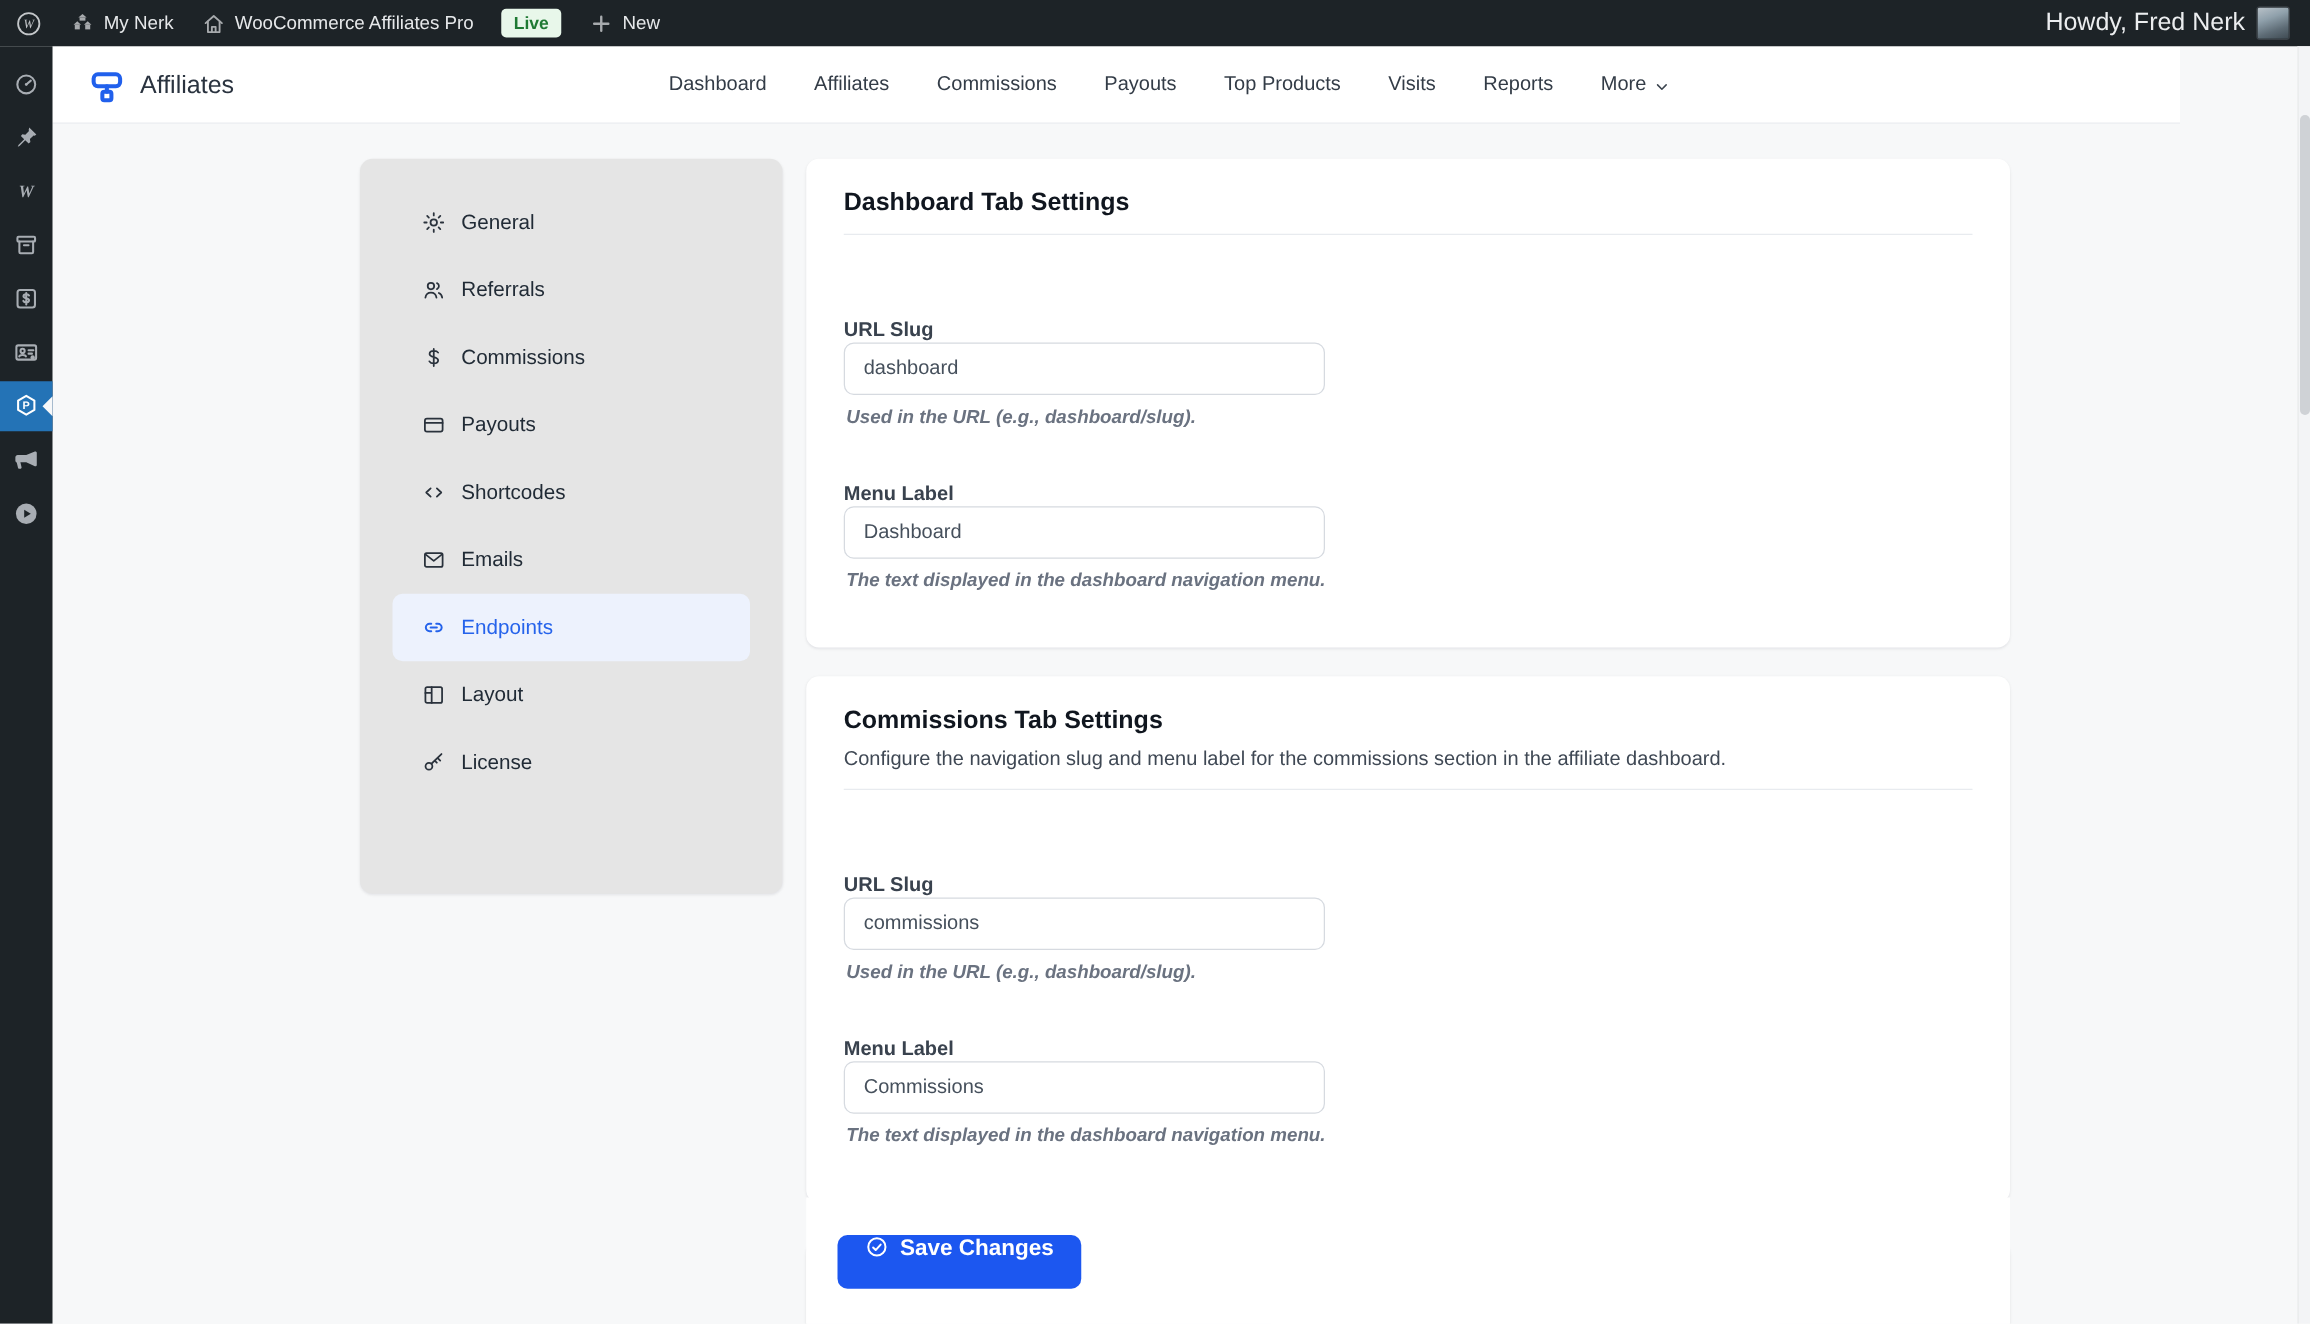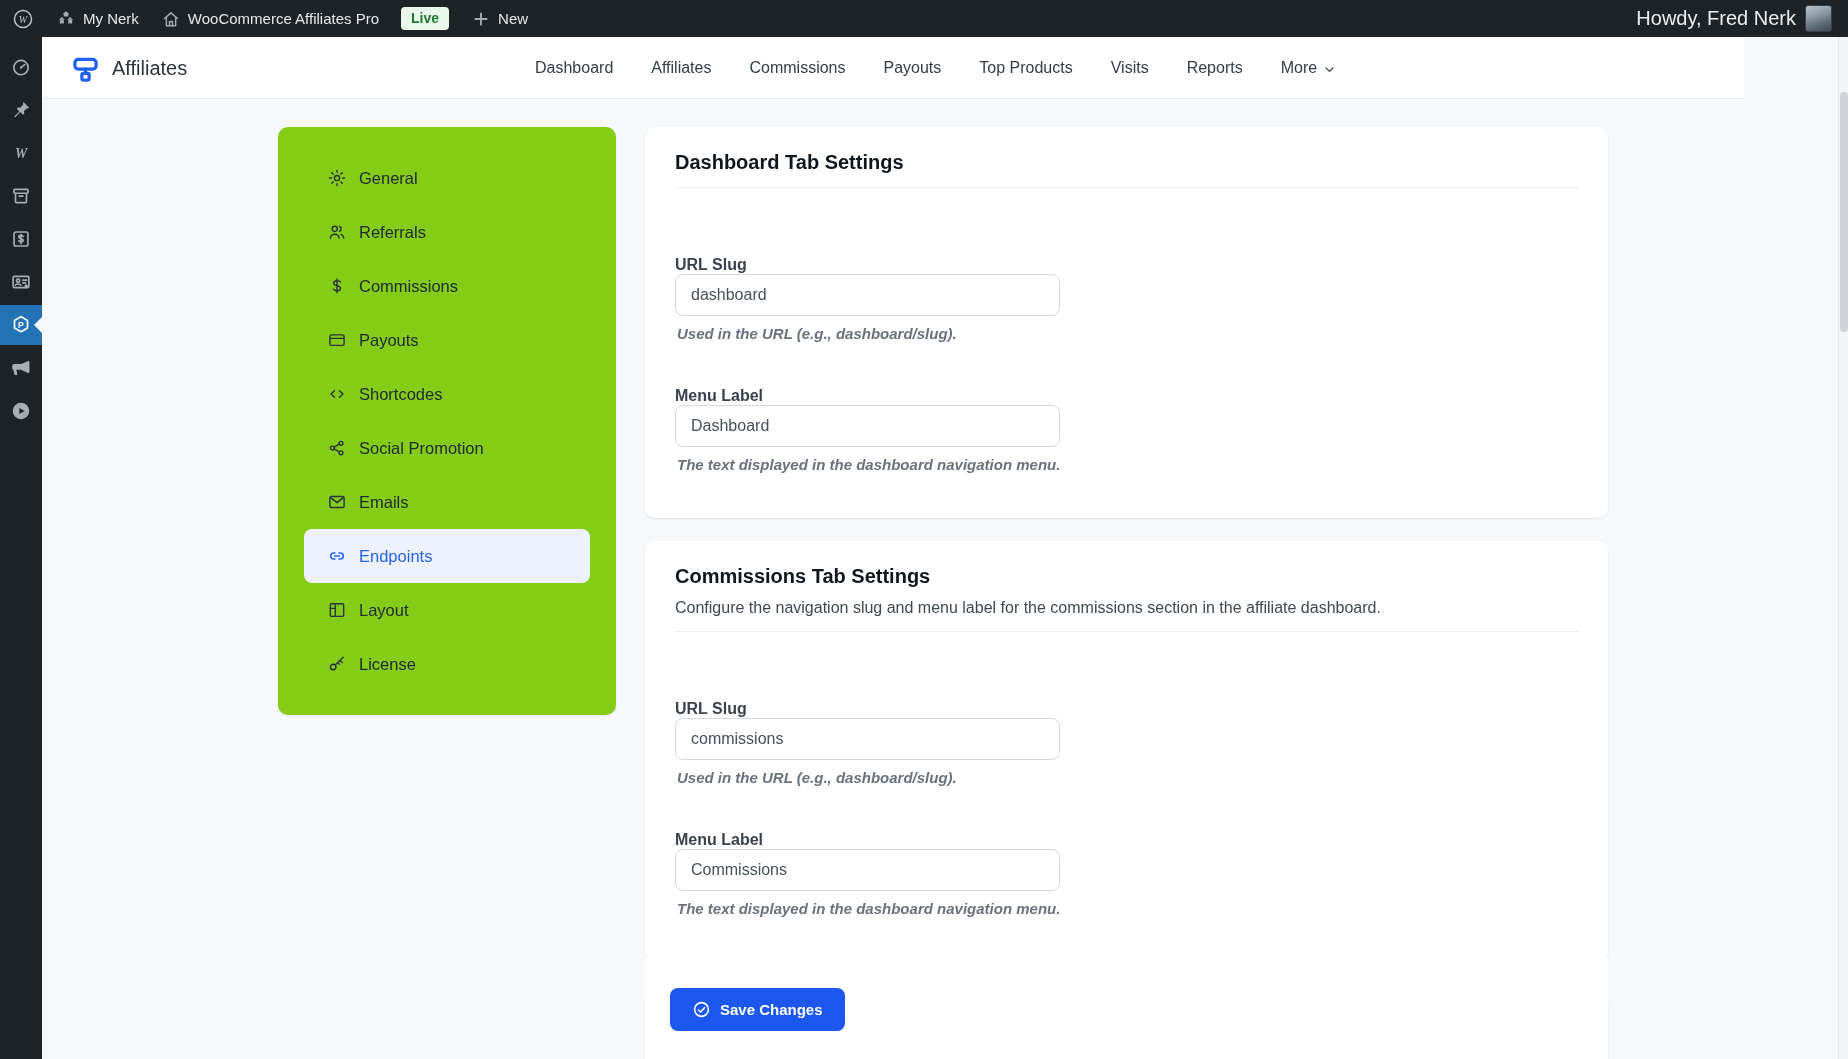--- a/index.html
+++ b/index.html
@@ -60,22 +60,22 @@
   .brand-name { font-size:20px; font-weight:500; color:#2a333f; }
   .app-nav { position:absolute; left:493px; top:0; height:62px; display:flex; align-items:center; gap:38px; }
   .nav-item {
     display:flex; align-items:center; gap:5px; text-decoration:none;
     color:#333c47; font-size:16px; font-weight:500; cursor:pointer; white-space:nowrap;
   }
   .nav-item .chev { width:15px; height:15px; color:#3c4550; margin-top:2px; }
 
   
   .settings-card {
-    position:absolute; left:278px; top:127px; width:338px; height:588px;
-    background:#84cc16; border-radius:10px; z-index:5; padding-top:24px;
+    position:absolute; left:288px; top:127px; width:338px; height:588px;
+    background:#e5e5e5; border-radius:10px; z-index:5; padding-top:24px;
     box-shadow:0 1px 3px rgba(16,24,40,.05), 0 1px 2px rgba(16,24,40,.04);
   }
   .snav-item {
     display:flex; align-items:center; height:54px; margin:0 26px;
     padding-left:23px; gap:12px; border-radius:8px; text-decoration:none;
     color:#212b36; font-size:16.5px; cursor:pointer;
   }
   .snav-item .icon { width:20px; height:20px; color:#2a323c; }
   .snav-item.active { background:#edf2fd; color:#2563eb; font-weight:500; }
   .snav-item.active .icon { color:#2563eb; }
@@ -101,23 +101,23 @@
     font-family:"Liberation Sans","DejaVu Sans",sans-serif;
   }
   .fhelp { margin:9px 0 0 2px; font-style:italic; font-size:15px; color:#6a7280;font-weight:bold; }
 
   
   .savebar {
     position:absolute; left:645px; top:958px; width:963px; height:101px;
     background:#ffffff; z-index:10; padding:30px 0 0 25px;
   }
   .save-btn {
-    display:flex; align-items:center; gap:9px; background:#1c57f0; color:#ffffff;
+    display:flex; gap:9px; background:#1c57f0; color:#ffffff;
     border:none; border-radius:8px; height:43px; padding:0 22px;
-    font-size:15px; font-weight:600; cursor:pointer;
+    font-size:18px; font-weight:600; cursor:pointer;
     font-family:"Liberation Sans","DejaVu Sans",sans-serif;
   }
   .save-btn .icon { width:19px; height:19px; color:#ffffff; }
 
   
   .scrollbar {
     position:absolute; right:0; top:37px; width:10px; height:1022px;
     background:#f3f4f6; border-left:1px solid #e9eaec; z-index:50;
   }
   .scroll-thumb {
@@ -339,31 +339,20 @@
       </span>
       <span class="snav-label">Payouts</span>
     </a>
     <a href="#" class="snav-item">
       <span class="icon">
         <svg viewBox="0 0 24 24" fill="none" stroke="currentColor" stroke-width="1.8" stroke-linecap="round" stroke-linejoin="round">
           <path stroke-width="1.7" d="M9 8l-4.2 4L9 16M15 8l4.2 4L15 16"></path>
         </svg>
       </span>
       <span class="snav-label">Shortcodes</span>
-    </a>
-    <a href="#" class="snav-item">
-      <span class="icon">
-        <svg viewBox="0 0 24 24" fill="none" stroke="currentColor" stroke-width="1.8" stroke-linecap="round" stroke-linejoin="round">
-          <circle cx="6.4" cy="12" r="2.3" stroke-width="1.7"></circle>
-          <circle cx="16.8" cy="6.3" r="2.3" stroke-width="1.7"></circle>
-          <circle cx="16.8" cy="17.7" r="2.3" stroke-width="1.7"></circle>
-          <path stroke-width="1.7" d="M8.5 10.9l6.2-3.5M8.5 13.1l6.2 3.5"></path>
-        </svg>
-      </span>
-      <span class="snav-label">Social Promotion</span>
     </a>
     <a href="#" class="snav-item">
       <span class="icon">
         <svg viewBox="0 0 24 24" fill="none" stroke="currentColor" stroke-width="1.8" stroke-linecap="round" stroke-linejoin="round">
           <rect x="3.5" y="5.4" width="17" height="13.2" rx="1.6" stroke-width="1.7"></rect>
           <path stroke-width="1.7" d="M4.4 6.8l7.6 6 7.6-6"></path>
         </svg>
       </span>
       <span class="snav-label">Emails</span>
     </a>

